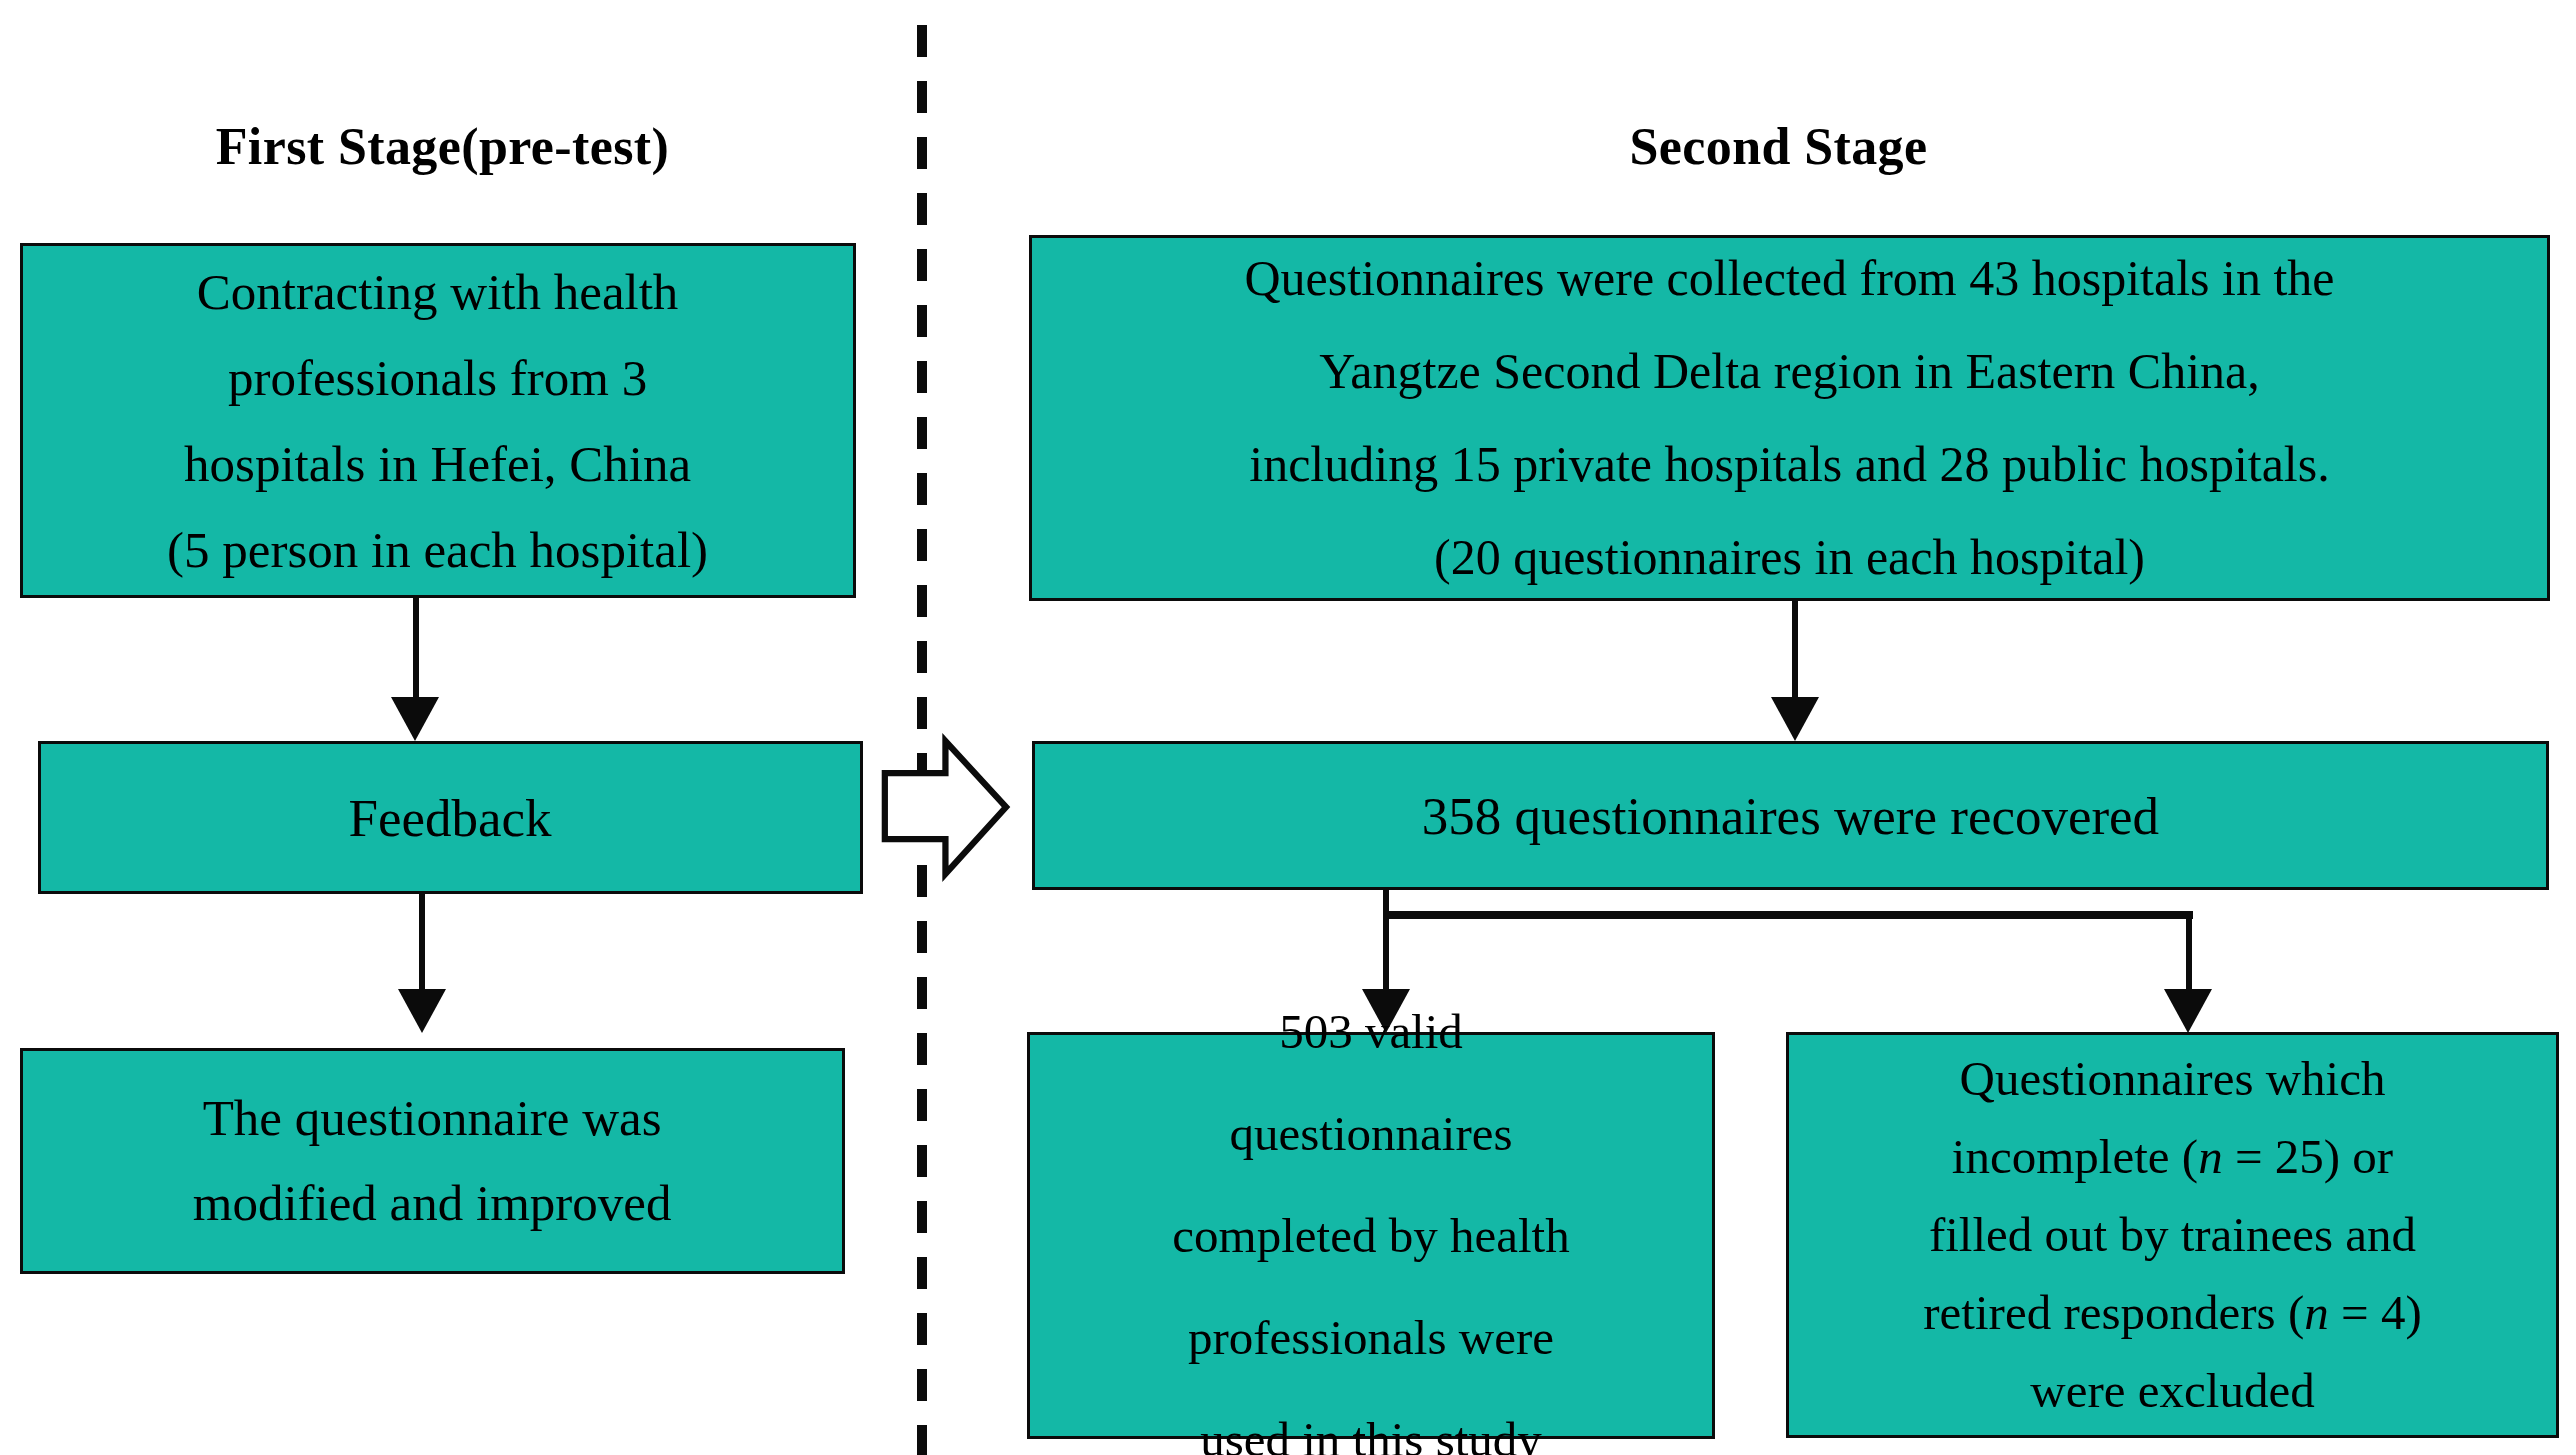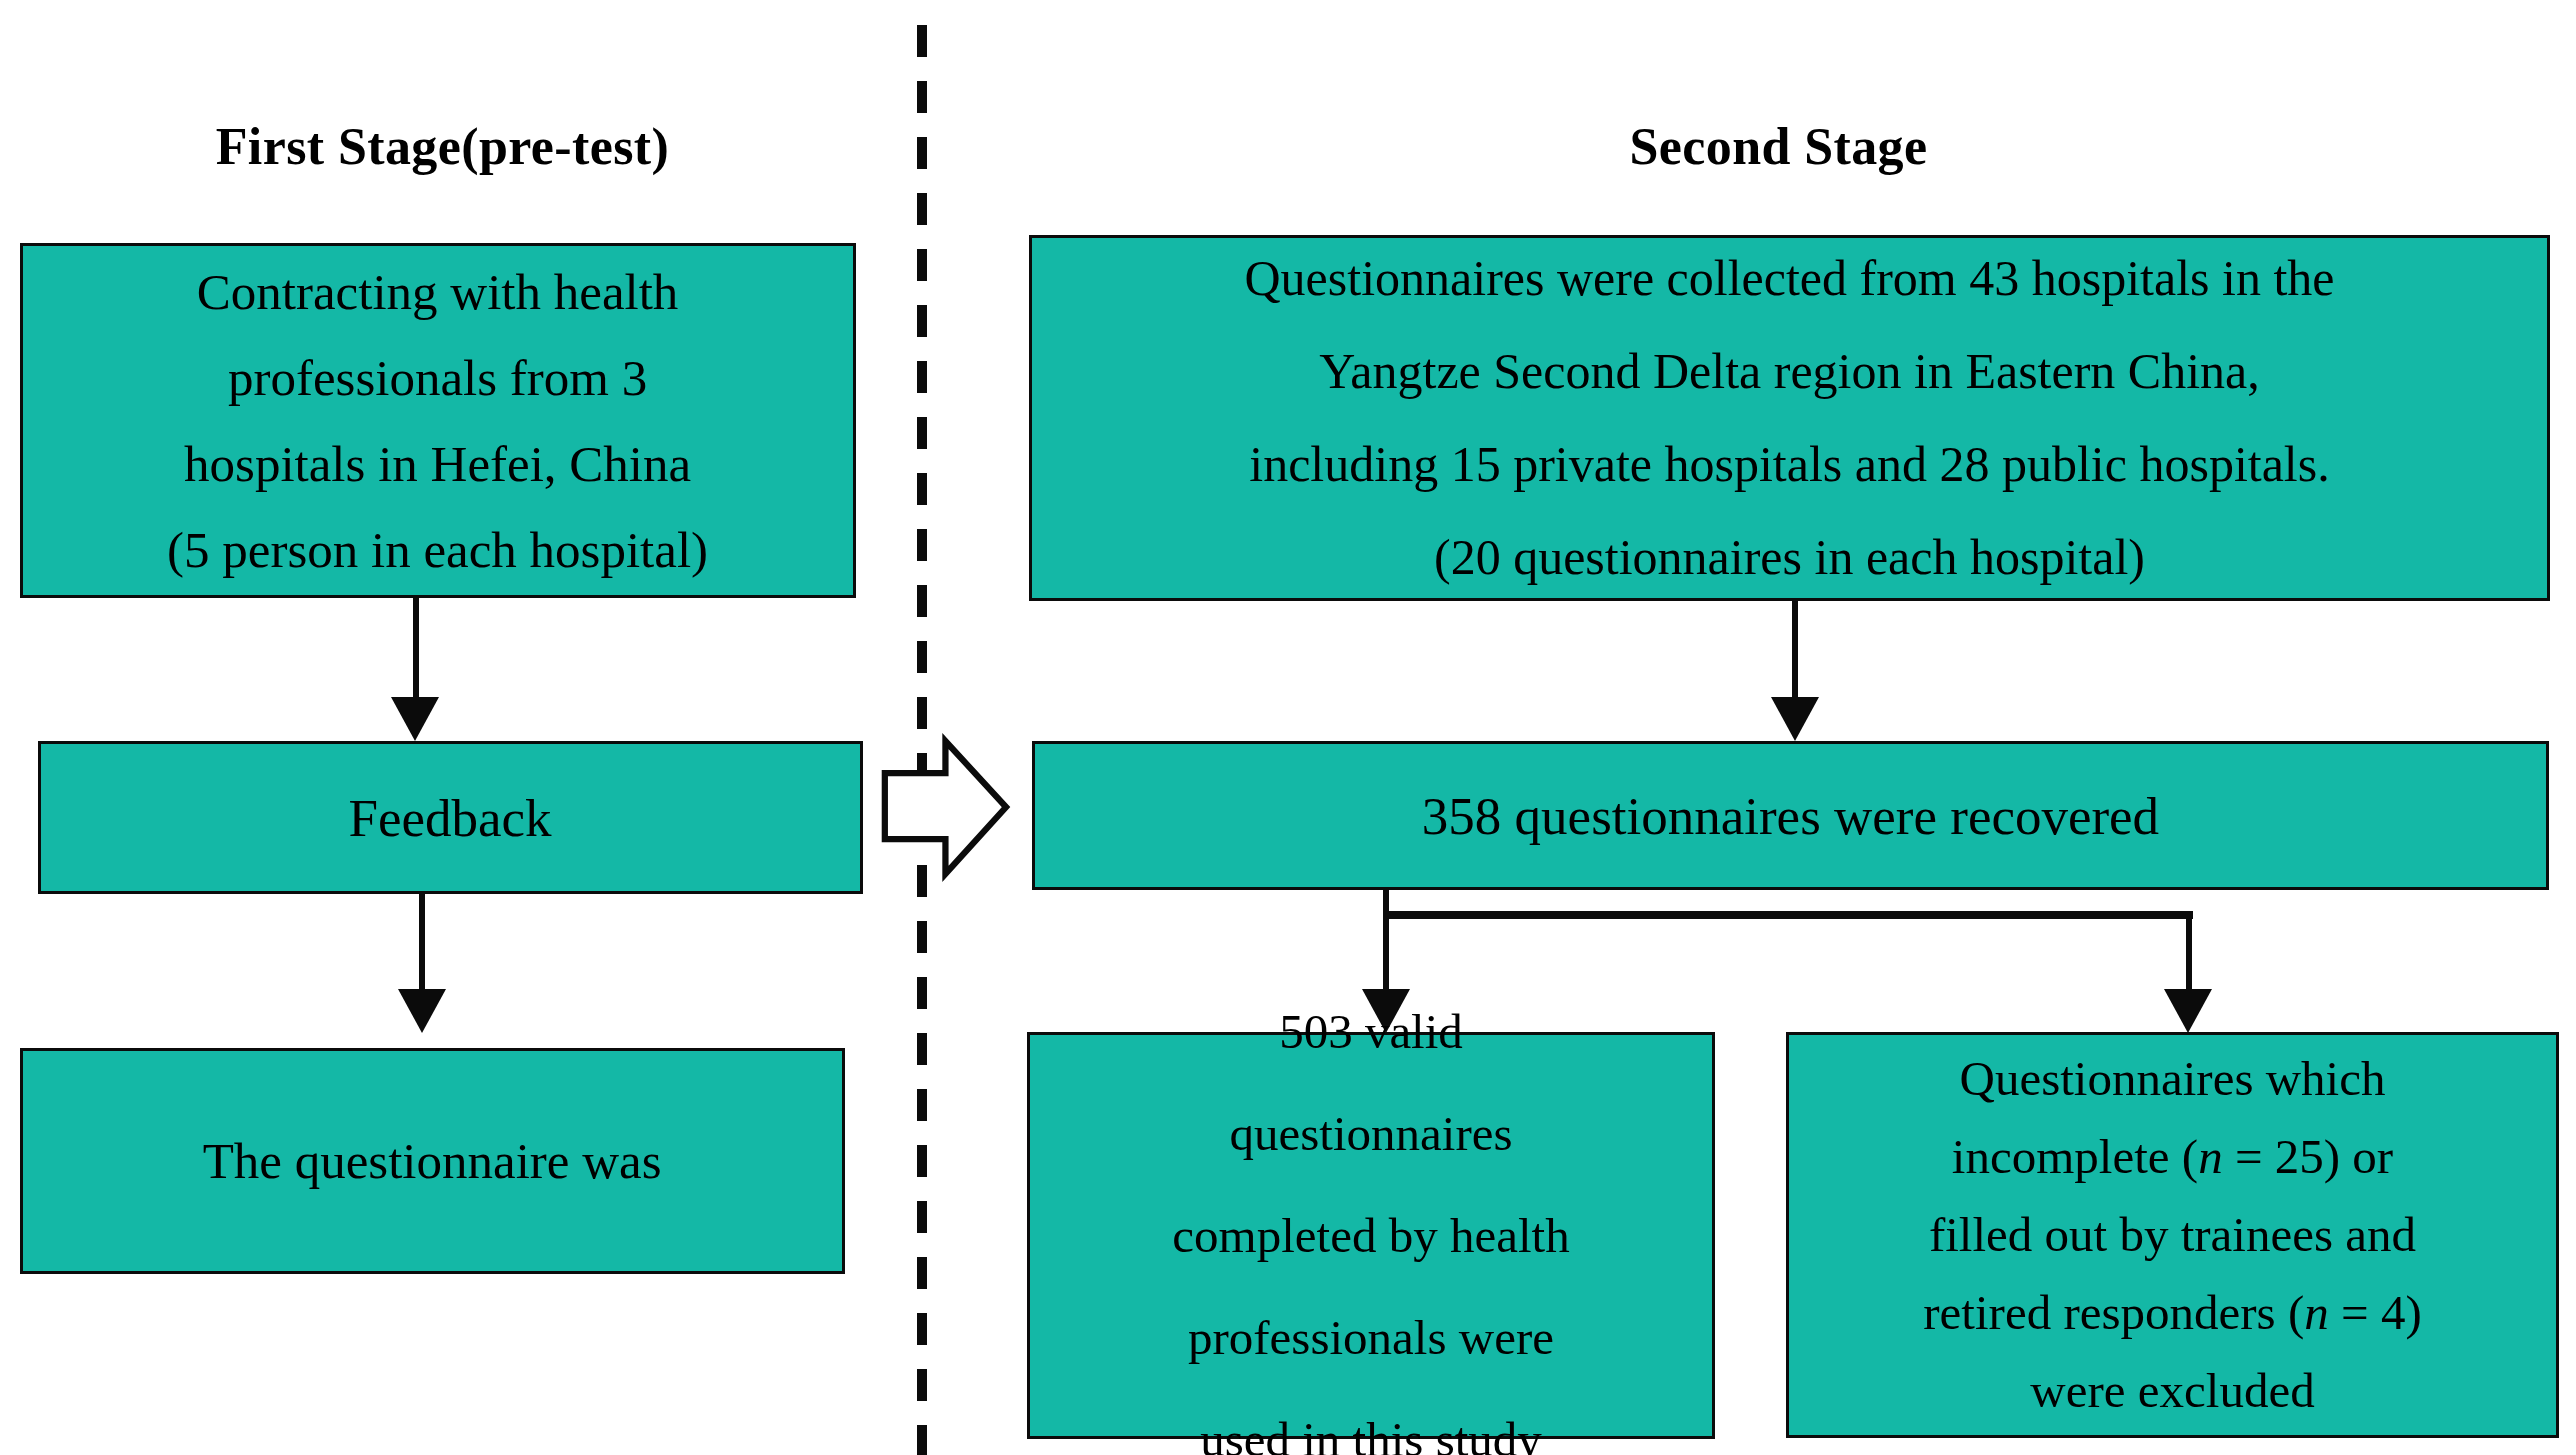--- a/index.html
+++ b/index.html
@@ -70,20 +70,21 @@
 
   <div class="box txt-l2" style="left:19.6px; top:741px; width:825px; height:153px;margin-left:18px;">
     <div class="ln">Feedback</div>
   </div>
 
   <div class="vline" style="left:419px; top:893px; width:6.2px; height:97px;"></div>
   <div class="tri" style="left:398px; top:989px;"></div>
 
   <div class="box txt-l3" style="left:19.6px; top:1034px; width:825px; height:226px;margin-top:14px;">
     <div class="ln">The questionnaire was</div>
+    <div class="ln">modified and improved</div>
   </div>
 
   <svg class="block-arrow" style="left:867px; top:725px;" width="156" height="165" viewBox="975 815 175 185">
     <polygon points="995,869 1063,869 1063,833 1131,907 1063,982 1063,943 995,943" fill="#ffffff" stroke="#0b0b0b" stroke-width="7" stroke-linejoin="miter"></polygon>
   </svg>
 
   <div class="box txt-r1" style="left:1029px; top:235px; width:1521px; height:366px;">
     <div class="ln">Questionnaires were collected from 43 hospitals in the</div>
     <div class="ln">Yangtze Second Delta region in Eastern China,</div>
     <div class="ln">including 15 private hospitals and 28 public hospitals.</div>

